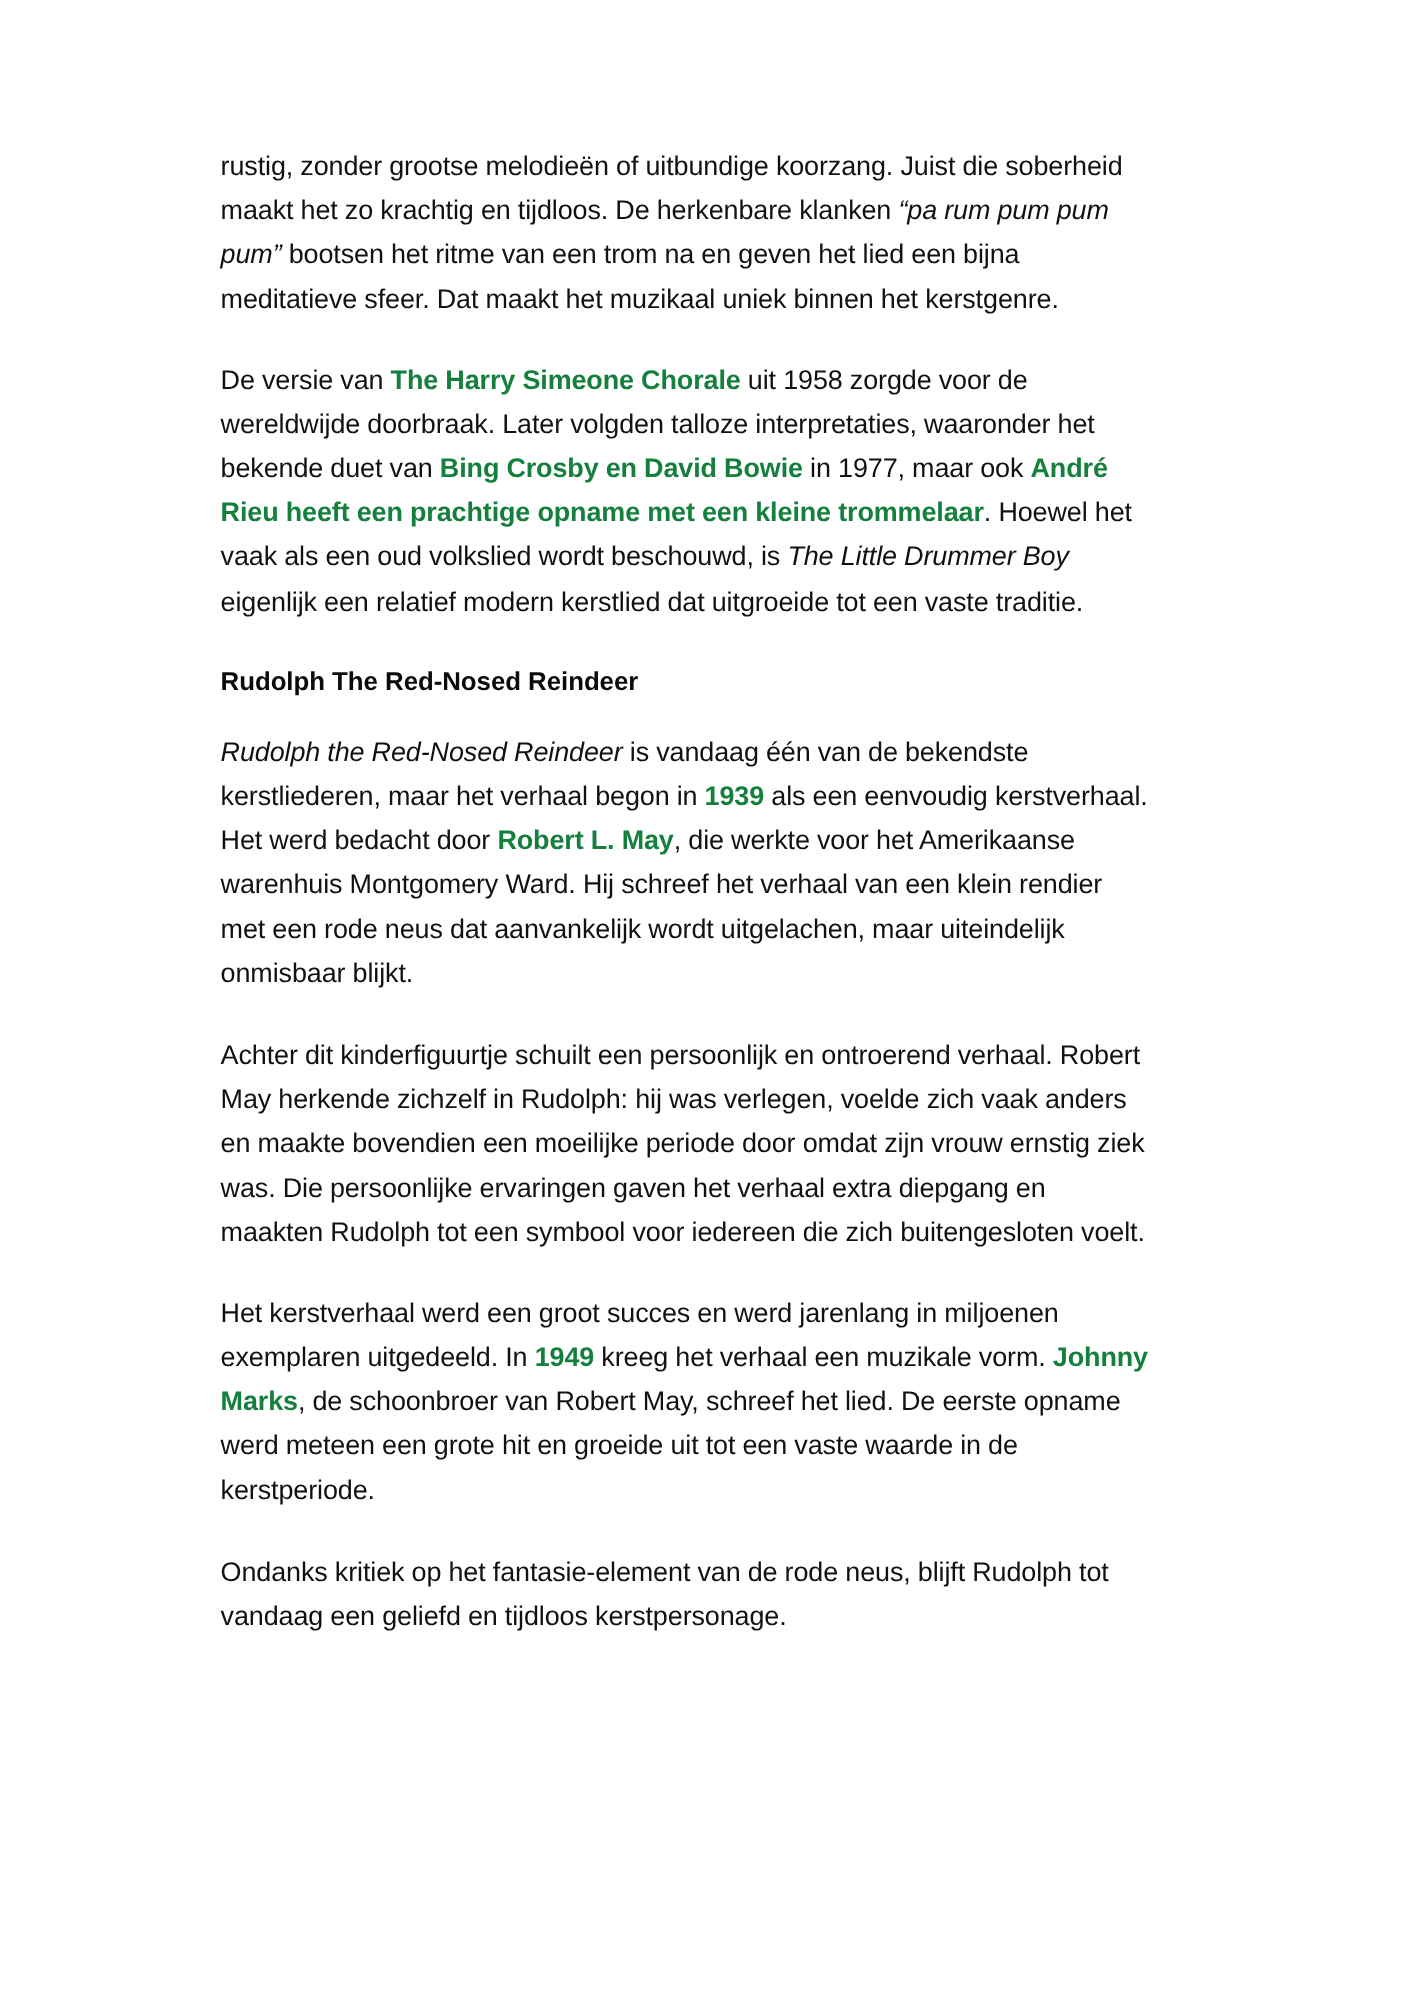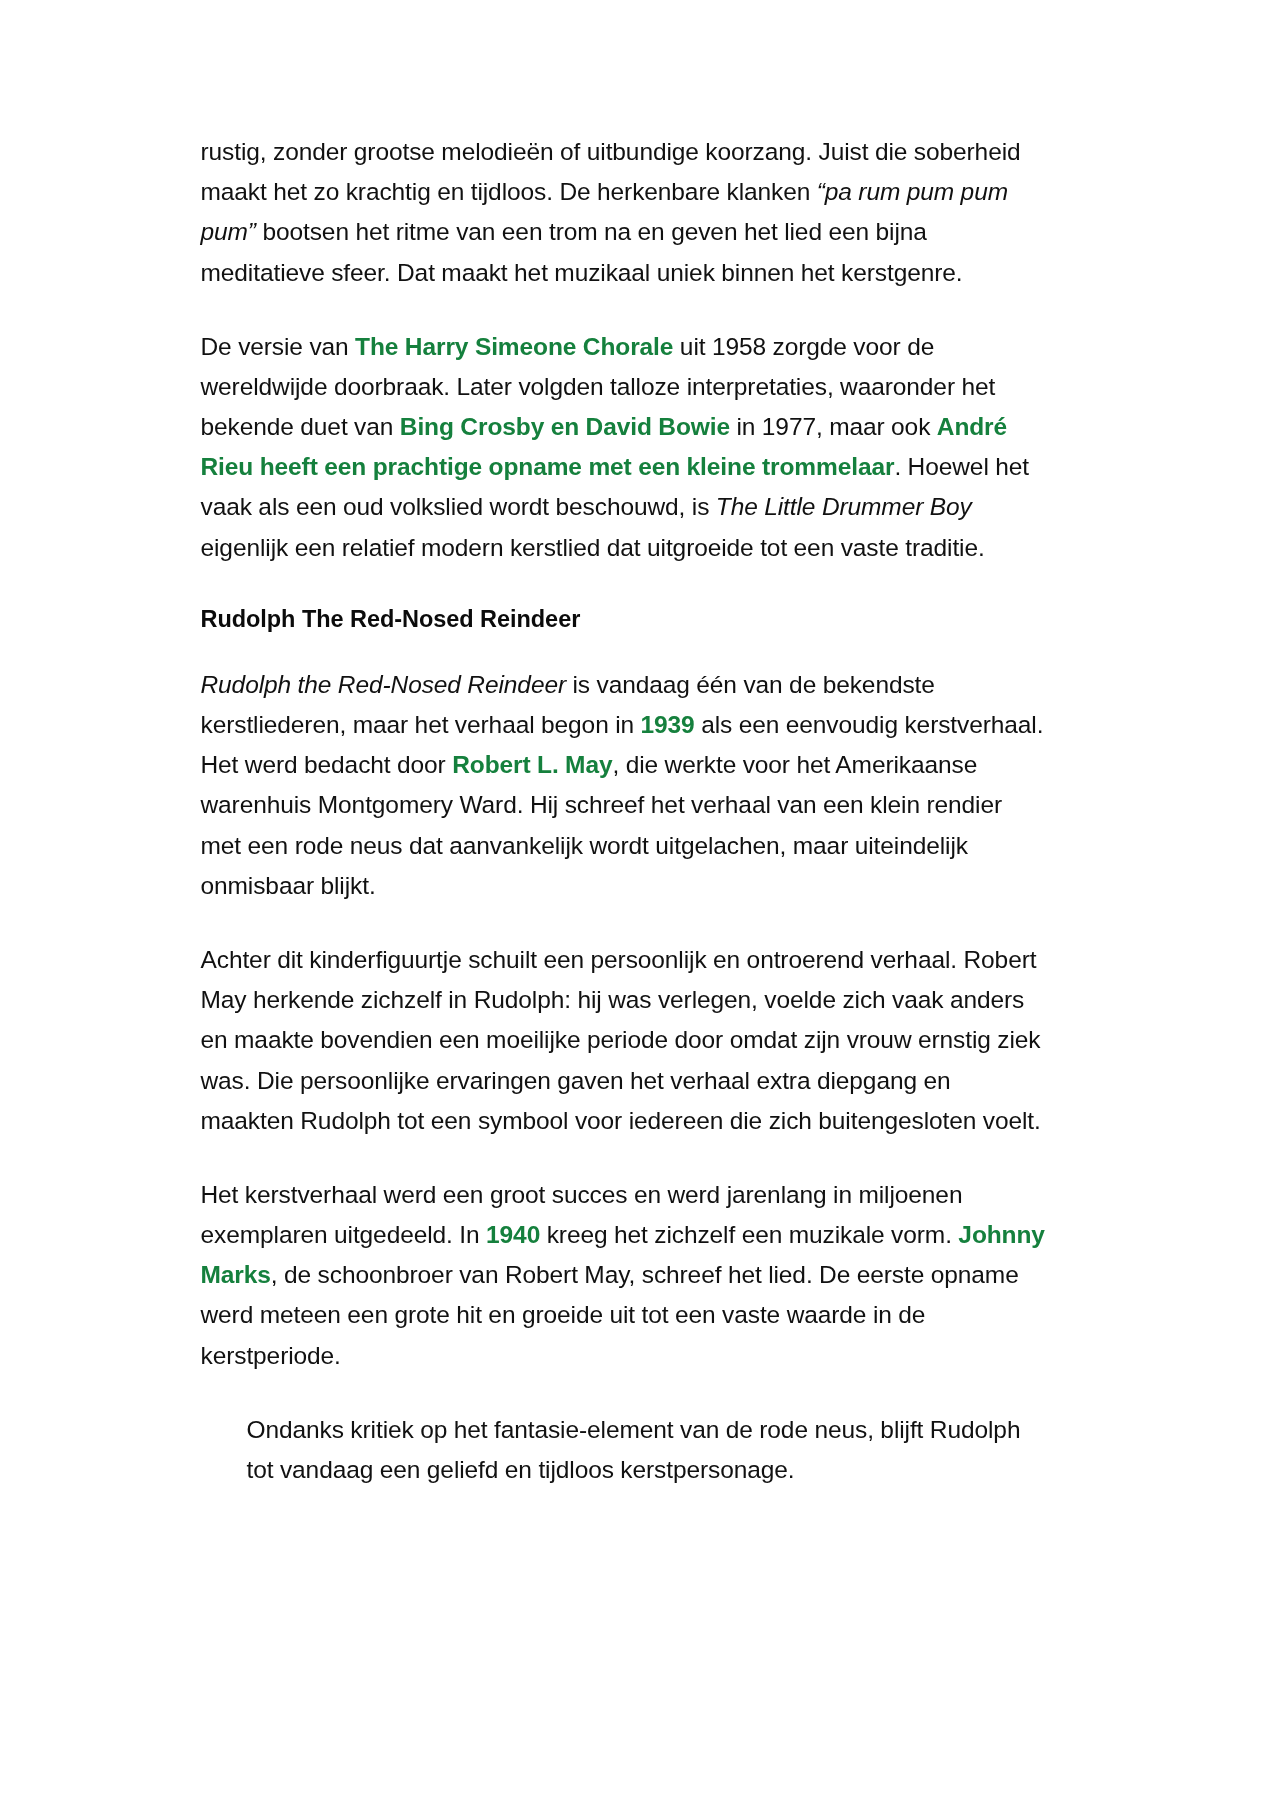--- a/index.html
+++ b/index.html
@@ -47,29 +47,28 @@
   }
   .para b, .para strong {
     font-weight: 700;
     color: #15803d;
   }
   .para i, .para em {
     font-style: italic;
   }
   p.para:last-child {
     margin-bottom: 0;
-    margin-left: 46px;
   }
 </style>
 </head>
 <body>
 
 <div class="page">
   <article class="content" id="article-body">
       <p class="para"><span>rustig, zonder grootse melodieën of uitbundige koorzang. Juist die soberheid maakt het zo krachtig en tijdloos. De herkenbare klanken </span><i>“pa rum pum pum pum”</i><span> bootsen het ritme van een trom na en geven het lied een bijna meditatieve sfeer. Dat maakt het muzikaal uniek binnen het kerstgenre.</span></p>
       <p class="para"><span>De versie van </span><b>The Harry Simeone Chorale</b><span> uit 1958 zorgde voor de wereldwijde doorbraak. Later volgden talloze interpretaties, waaronder het bekende duet van </span><b>Bing Crosby en David Bowie</b><span> in 1977, maar ook </span><b>André Rieu heeft een prachtige opname met een kleine trommelaar</b><span>. Hoewel het vaak als een oud volkslied wordt beschouwd, is </span><i>The Little Drummer Boy</i><span> eigenlijk een relatief modern kerstlied dat uitgroeide tot een vaste traditie.</span></p>
       <h2 class="section-heading">Rudolph The Red-Nosed Reindeer</h2>
       <p class="para"><i>Rudolph the Red-Nosed Reindeer</i><span> is vandaag één van de bekendste kerstliederen, maar het verhaal begon in </span><b>1939</b><span> als een eenvoudig kerstverhaal. Het werd bedacht door </span><b>Robert L. May</b><span>, die werkte voor het Amerikaanse warenhuis Montgomery Ward. Hij schreef het verhaal van een klein rendier met een rode neus dat aanvankelijk wordt uitgelachen, maar uiteindelijk onmisbaar blijkt.</span></p>
       <p class="para"><span>Achter dit kinderfiguurtje schuilt een persoonlijk en ontroerend verhaal. Robert May herkende zichzelf in Rudolph: hij was verlegen, voelde zich vaak anders en maakte bovendien een moeilijke periode door omdat zijn vrouw ernstig ziek was. Die persoonlijke ervaringen gaven het verhaal extra diepgang en maakten Rudolph tot een symbool voor iedereen die zich buitengesloten voelt.</span></p>
-      <p class="para"><span>Het kerstverhaal werd een groot succes en werd jarenlang in miljoenen exemplaren uitgedeeld. In </span><b>1940</b><span> kreeg het zichzelf een muzikale vorm. </span><b>Johnny Marks</b><span>, de schoonbroer van Robert May, schreef het lied. De eerste opname werd meteen een grote hit en groeide uit tot een vaste waarde in de kerstperiode.</span></p>
+      <p class="para"><span>Het kerstverhaal werd een groot succes en werd jarenlang in miljoenen exemplaren uitgedeeld. In </span><b>1949</b><span> kreeg het verhaal een muzikale vorm. </span><b>Johnny Marks</b><span>, de schoonbroer van Robert May, schreef het lied. De eerste opname werd meteen een grote hit en groeide uit tot een vaste waarde in de kerstperiode.</span></p>
       <p class="para"><span>Ondanks kritiek op het fantasie-element van de rode neus, blijft Rudolph tot vandaag een geliefd en tijdloos kerstpersonage.</span></p>
     </article>
 </div>
 
 </body></html>

